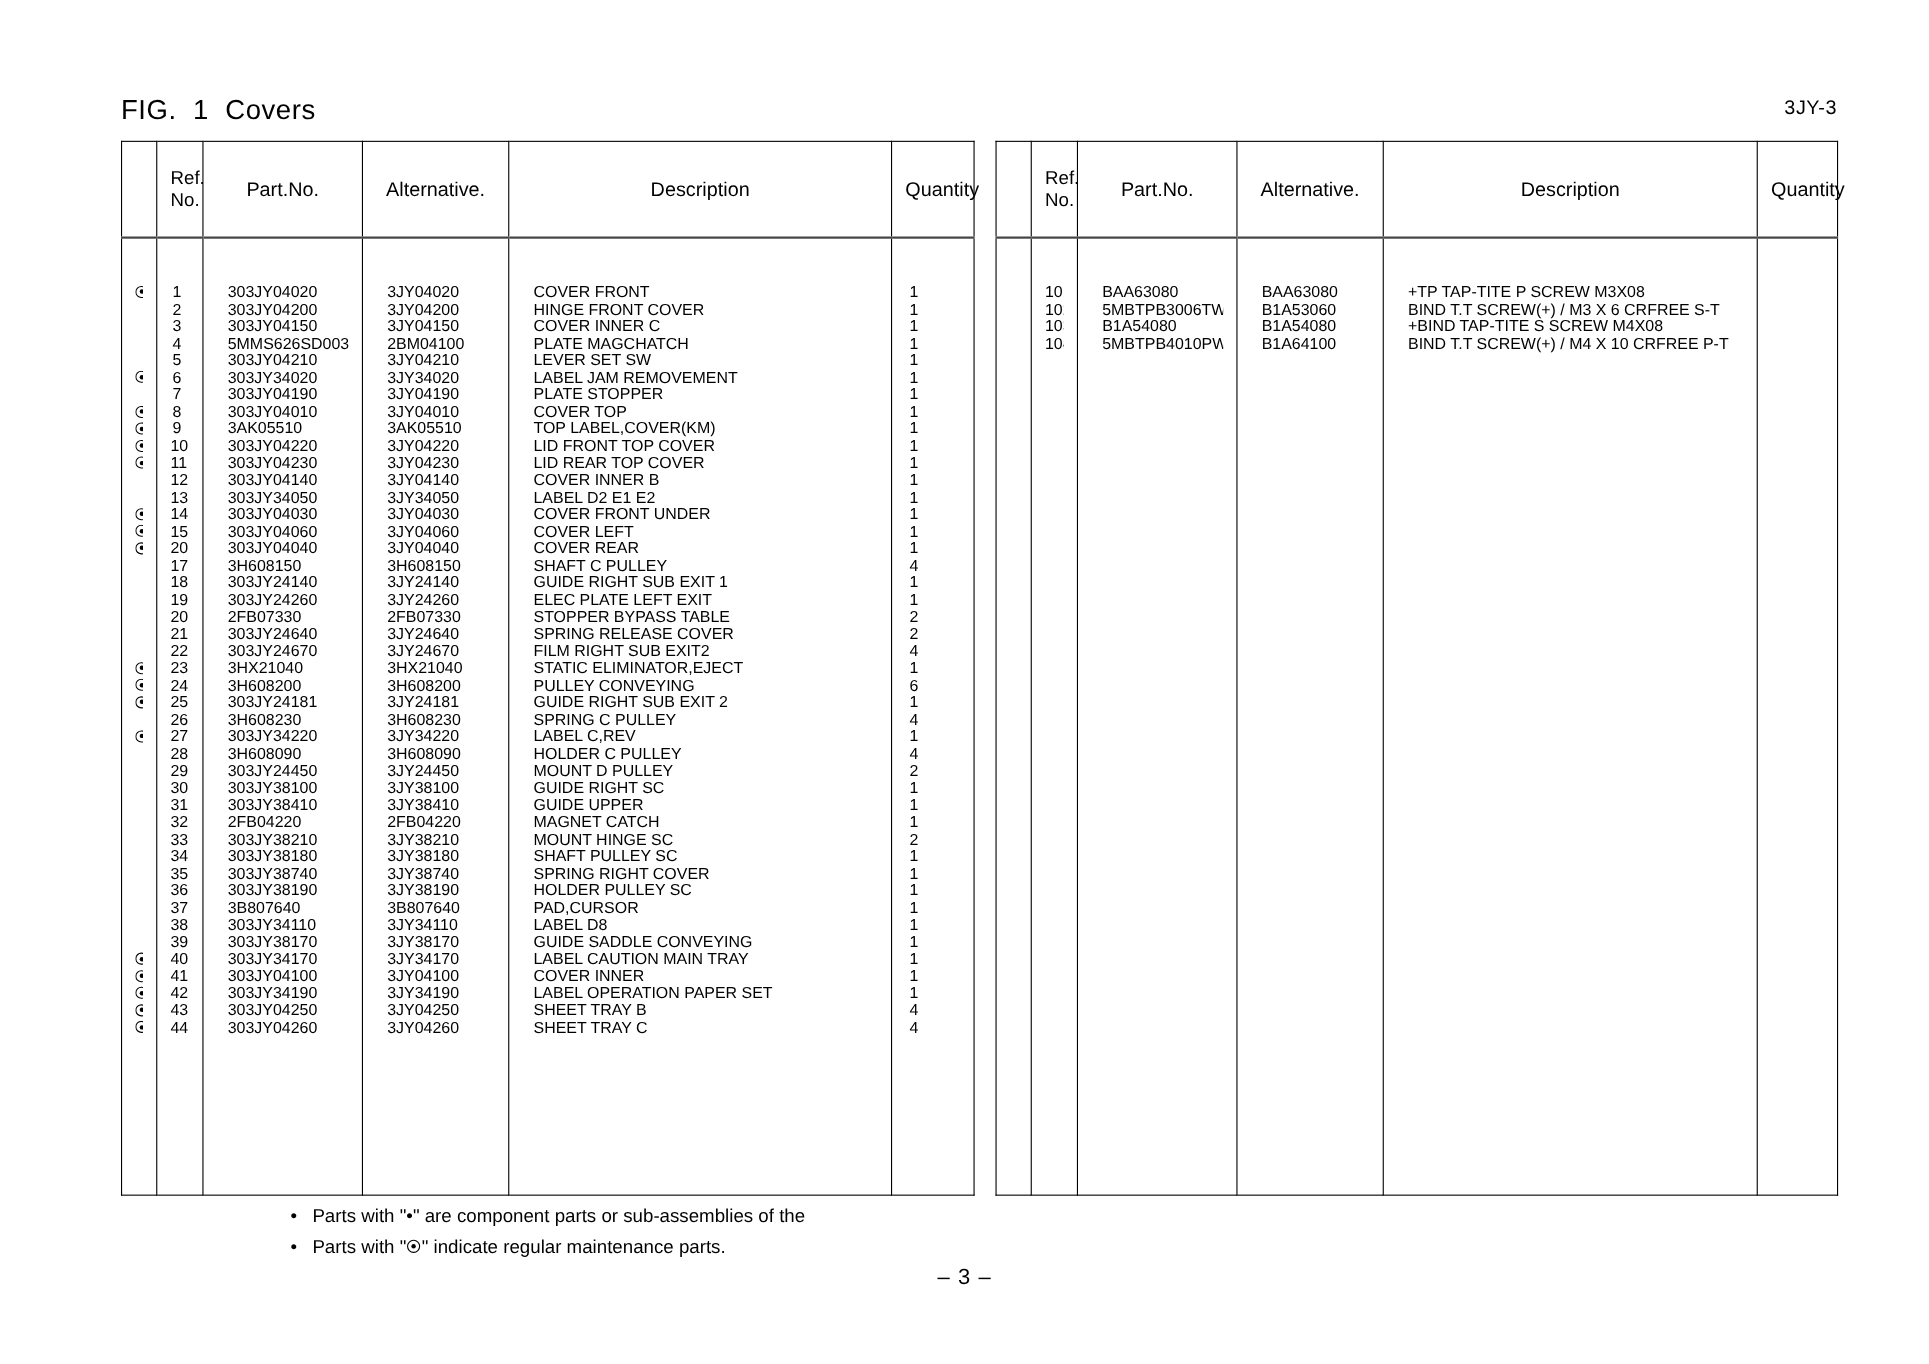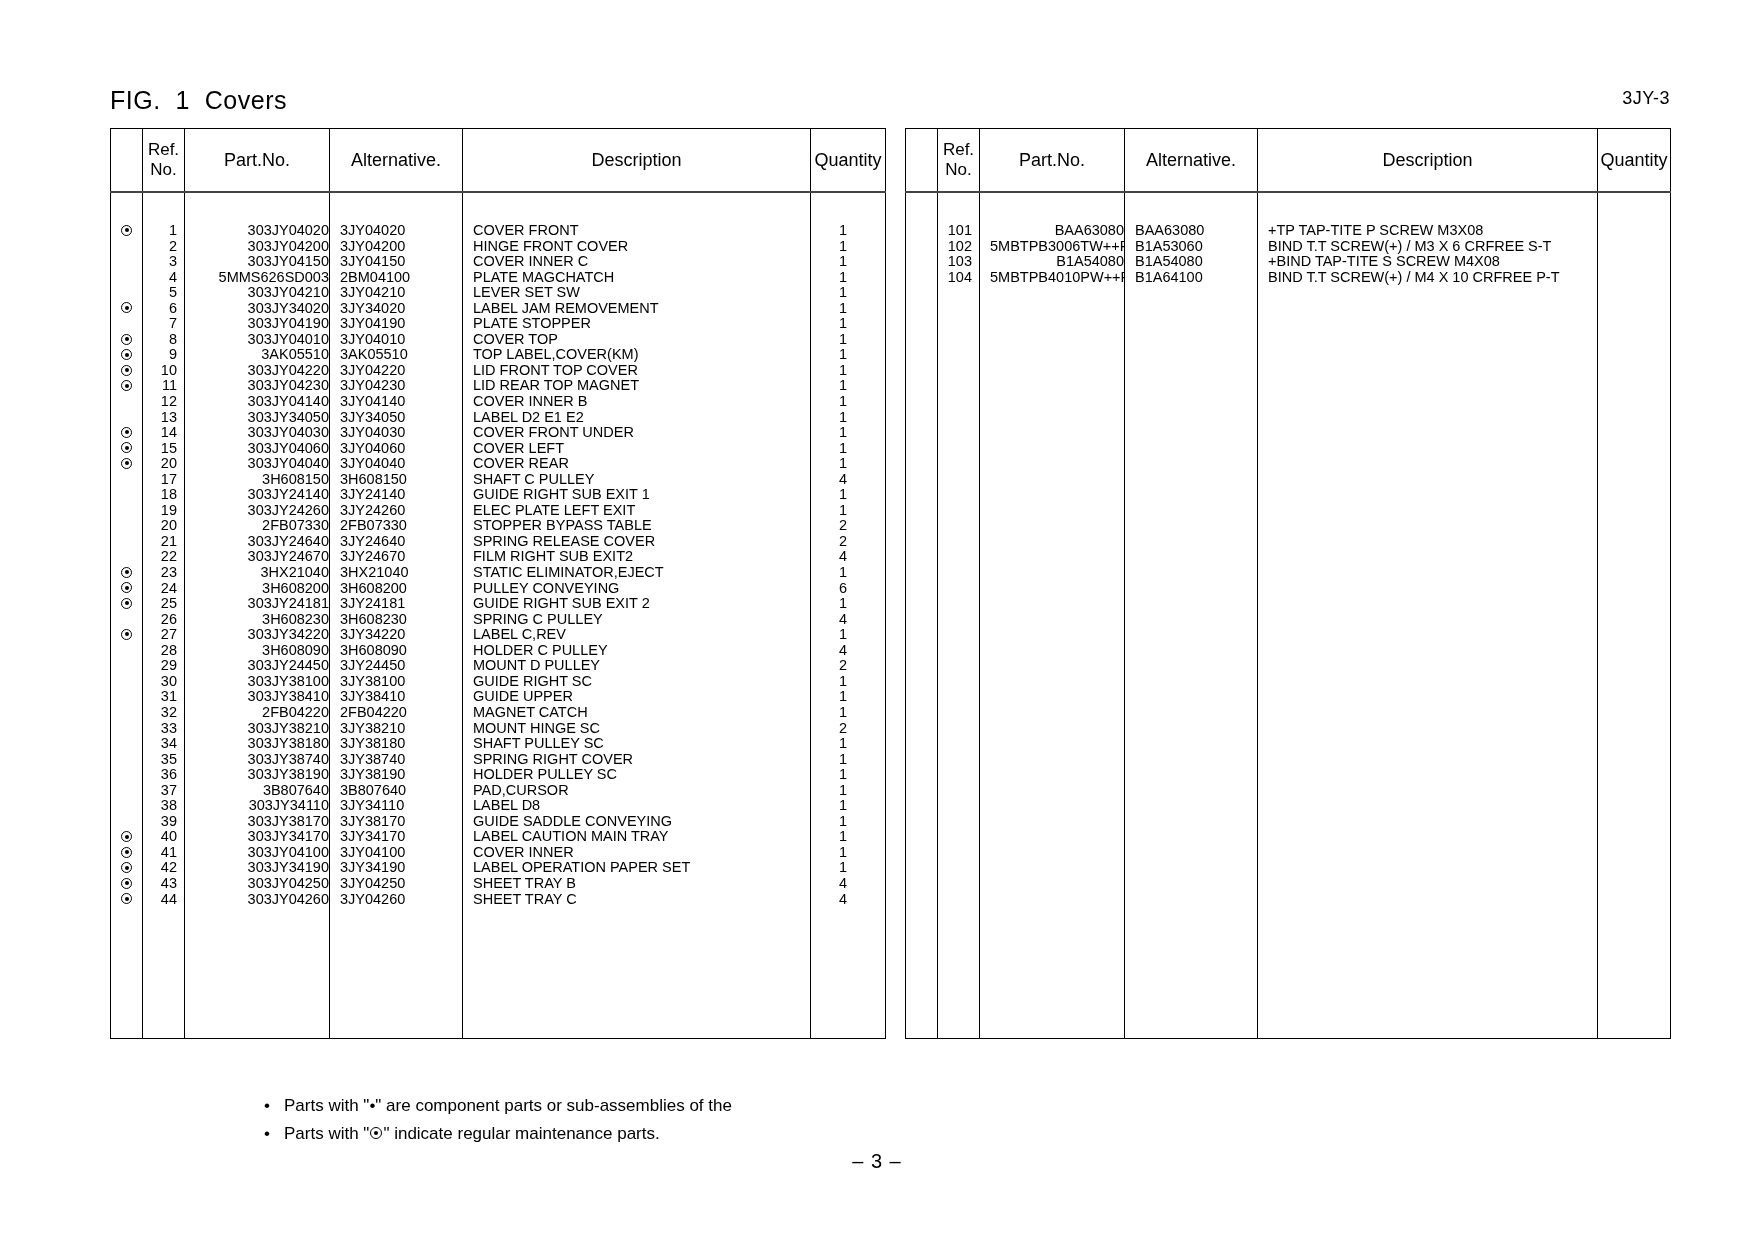--- a/index.html
+++ b/index.html
@@ -52,21 +52,21 @@
     position: absolute;
     border-collapse: collapse;
     table-layout: fixed;
     font-size: 15px;
   }
   .tbl.left  { left: 110px;  top: 128px; width: 775px; }
   .tbl.right { left: 905px;  top: 128px; width: 765px; }
 
   .tbl th, .tbl td {
     border: 1px solid #000000;
-    padding: 0;
+    padding: 12px;
     vertical-align: top;
     font-weight: normal;
   }
 
   
   .tbl thead th {
     height: 62px;
     text-align: center;
     vertical-align: middle;
     font-size: 18px;
@@ -106,21 +106,21 @@
   }
   .line {
     height: 15.55px;
     line-height: 15.55px;
     font-size: 14.5px;
     white-space: nowrap;
     overflow: hidden;
   }
   .col-mark .line   { text-align: center; }
   .col-ref .line    { text-align: right;  padding-right: 7px; }
-  .col-part .line   { text-align: right;   padding-left: 10px; }
+  .col-part .line   { text-align: left;   padding-left: 10px; }
   .col-alt .line    { text-align: left;   padding-left: 10px; }
   .col-desc .line   { text-align: left;   padding-left: 10px; }
   .col-qty .line    { text-align: right;  padding-right: 38px; }
 
   .dot {
     display: inline-block;
     width: 9px;
     height: 9px;
     border: 1px solid #000;
     border-radius: 50%;
@@ -418,21 +418,21 @@
               <div class="line">COVER FRONT</div>
               <div class="line">HINGE FRONT COVER</div>
               <div class="line">COVER INNER C</div>
               <div class="line">PLATE MAGCHATCH</div>
               <div class="line">LEVER SET SW</div>
               <div class="line">LABEL JAM REMOVEMENT</div>
               <div class="line">PLATE STOPPER</div>
               <div class="line">COVER TOP</div>
               <div class="line">TOP LABEL,COVER(KM)</div>
               <div class="line">LID FRONT TOP COVER</div>
-              <div class="line">LID REAR TOP MAGNET</div>
+              <div class="line">LID REAR TOP COVER</div>
               <div class="line">COVER INNER B</div>
               <div class="line">LABEL D2 E1 E2</div>
               <div class="line">COVER FRONT UNDER</div>
               <div class="line">COVER LEFT</div>
               <div class="line">COVER REAR</div>
               <div class="line">SHAFT C PULLEY</div>
               <div class="line">GUIDE RIGHT SUB EXIT 1</div>
               <div class="line">ELEC PLATE LEFT EXIT</div>
               <div class="line">STOPPER BYPASS TABLE</div>
               <div class="line">SPRING RELEASE COVER</div>

